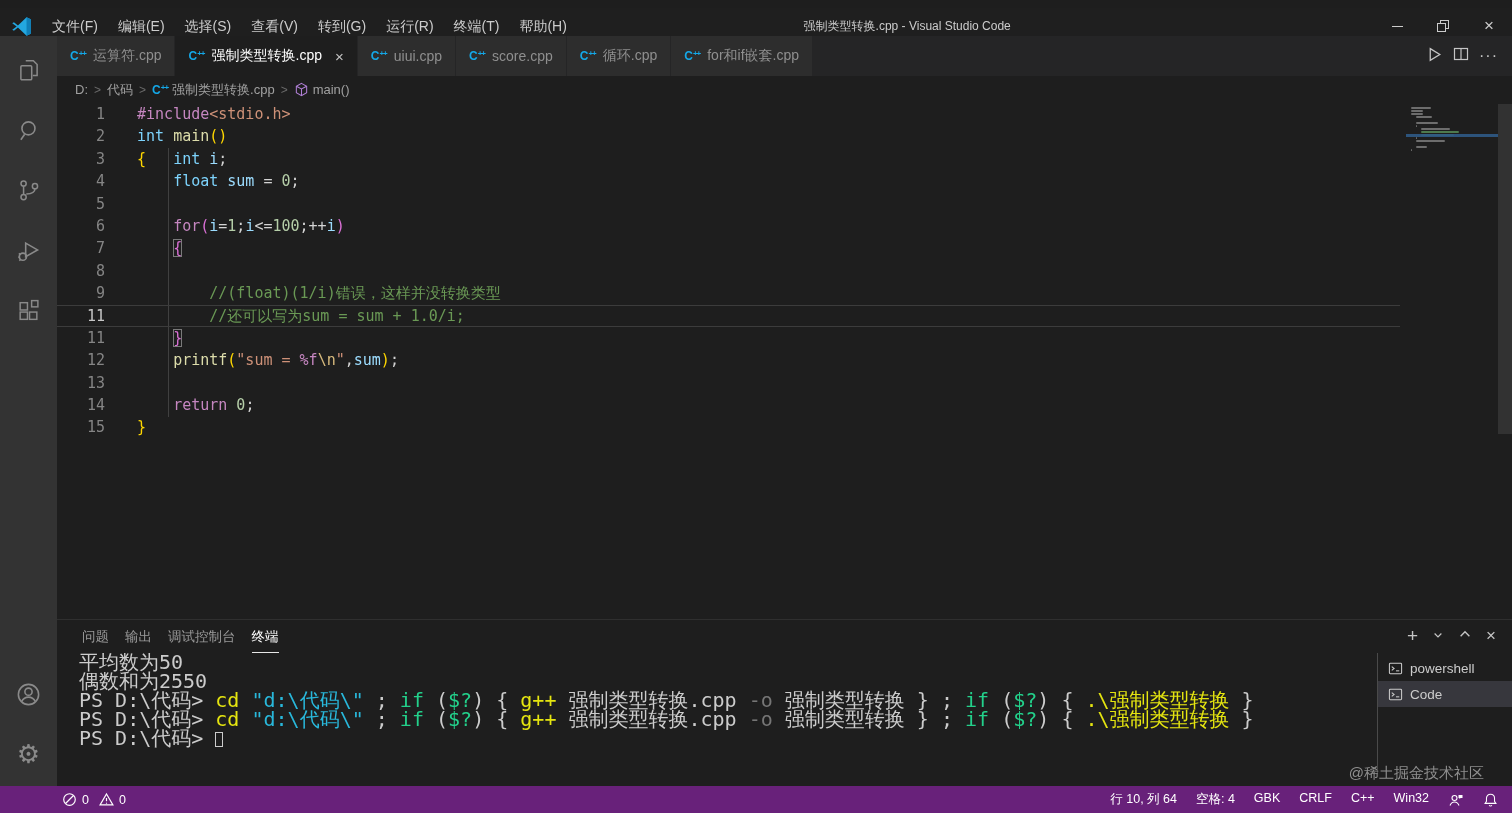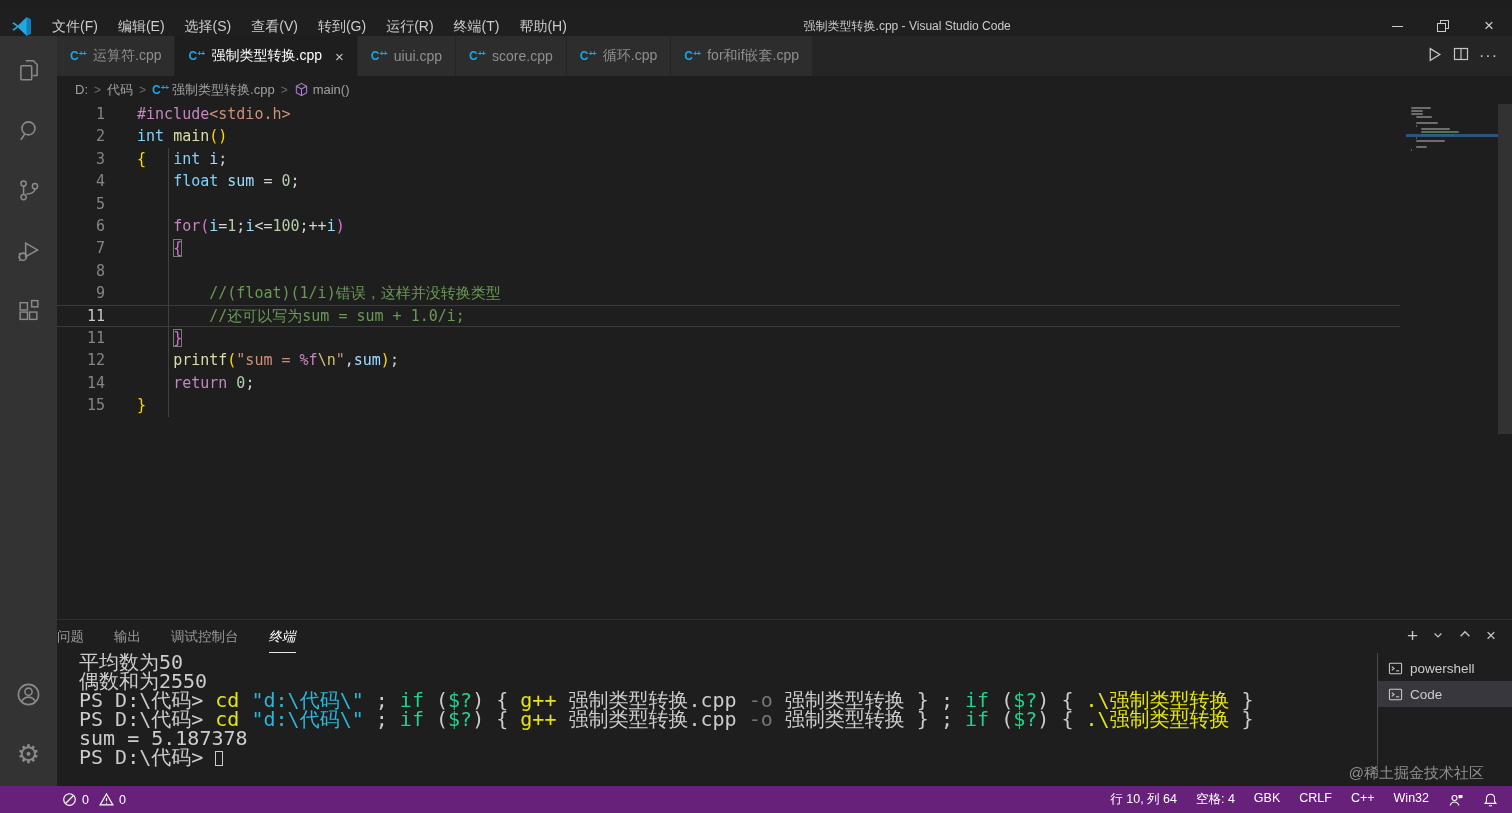--- a/index.html
+++ b/index.html
@@ -53,23 +53,23 @@
   .b1{color:#ffd700}.b2{color:#da70d6}.pun{color:#d4d4d4}.cm{color:#6a9955}
   .match{outline:1px solid #7a7a7a; outline-offset:-1px;}
   #indent-guide { position:absolute; left:111px; top:44.8px; height:268.8px; width:1px; background:#404040; }
   #minimap { position:absolute; top:0; right:14px; width:92px; padding:4px 0 0 5px; }
   .mm-line { height:2px; margin-bottom:1px; border-radius:1px; }
   #mm-band { position:absolute; left:0; right:0; height:3px; background:#2f5a86; opacity:.9; }
   #scrollbar-slider { position:absolute; right:0; top:1px; width:14px; height:330px; background:rgba(121,121,121,.22); }
 
   
   #panel { position:absolute; top:619px; left:57px; right:0; bottom:27px; background:#1e1e1e; border-top:1px solid #2f2f2f; }
-  #panel-tabs { display:flex; align-items:center; height:33px; gap:30px; }
+  #panel-tabs { display:flex; align-items:center; height:33px; padding-left:25px; gap:16px; }
   .ptab { font-size:13.5px; color:#9a9a9a; height:33px; line-height:33px; }
-  .ptab.active { color:#ffffff; border-bottom:1px solid #e7e7e7;font-style:italic; }
+  .ptab.active { color:#ffffff; border-bottom:1px solid #e7e7e7; }
   #panel-actions { position:absolute; top:5px; right:16px; display:flex; align-items:center; gap:14px; color:#c5c5c5; }
   #panel-plus { font-size:19px; font-weight:300; }
   #panel-close { font-size:17px; }
   #terminal { position:absolute; top:33px; left:22px; right:140px; bottom:0; overflow:hidden;
     font-family:"DejaVu Sans Mono","Liberation Mono",monospace; font-size:20px; }
   .trow { height:19px; line-height:19px; white-space:pre; color:#cccccc; }
   .t{color:#cccccc}.y{color:#e5e510}.c{color:#29b8db}.g{color:#23d18b}.dim{color:#767676}
   .term-cursor { display:inline-block; width:8px; height:15px; border:1px solid #cccccc; vertical-align:-2px; }
   #term-sidebar { position:absolute; top:33px; right:0; width:135px; bottom:12px; border-left:1px solid #4a4a4a; padding-top:2px; }
   .term-entry { display:flex; align-items:center; gap:7px; height:26px; padding-left:10px; color:#cccccc; font-size:13.5px; }
@@ -274,20 +274,24 @@
         <span class="gut">11</span>
         <span class="ctext"><span class="pun">        </span><span class="cm">//还可以写为sum = sum + 1.0/i;</span></span>
       </div>
       <div class="crow">
         <span class="gut">11</span>
         <span class="ctext"><span class="pun">    </span><span class="b2 match">}</span></span>
       </div>
       <div class="crow">
         <span class="gut">12</span>
         <span class="ctext"><span class="pun">    </span><span class="fn">printf</span><span class="b1">(</span><span class="str">"sum = </span><span class="fmt">%f</span><span class="esc">\n</span><span class="str">"</span><span class="pun">,</span><span class="var">sum</span><span class="b1">)</span><span class="pun">;</span></span>
+      </div>
+      <div class="crow">
+        <span class="gut">13</span>
+        <span class="ctext"></span>
       </div>
       <div class="crow">
         <span class="gut">14</span>
         <span class="ctext"><span class="pun">    </span><span class="ctrl">return</span><span class="pun"> </span><span class="num">0</span><span class="pun">;</span></span>
       </div>
       <div class="crow">
         <span class="gut">15</span>
         <span class="ctext"><span class="b1">}</span></span>
       </div>
     </div>
@@ -331,21 +335,20 @@
           <path d="M3 10.5 8 5.5l5 5"></path>
         </svg>
     </span>
     <span id="panel-close">×</span>
   </div>
   <div id="terminal">
       <div class="trow"><span class="t">平均数为50</span></div>
       <div class="trow"><span class="t">偶数和为2550</span></div>
       <div class="trow"><span class="t">PS D:\代码&gt; </span><span class="y">cd</span><span class="t"> </span><span class="c">"d:\代码\"</span><span class="t"> ; </span><span class="g">if</span><span class="t"> (</span><span class="g">$?</span><span class="t">) { </span><span class="y">g++</span><span class="t"> 强制类型转换.cpp </span><span class="dim">-o</span><span class="t"> 强制类型转换 } ; </span><span class="g">if</span><span class="t"> (</span><span class="g">$?</span><span class="t">) { </span><span class="y">.\强制类型转换</span><span class="t"> }</span></div>
       <div class="trow"><span class="t">PS D:\代码&gt; </span><span class="y">cd</span><span class="t"> </span><span class="c">"d:\代码\"</span><span class="t"> ; </span><span class="g">if</span><span class="t"> (</span><span class="g">$?</span><span class="t">) { </span><span class="y">g++</span><span class="t"> 强制类型转换.cpp </span><span class="dim">-o</span><span class="t"> 强制类型转换 } ; </span><span class="g">if</span><span class="t"> (</span><span class="g">$?</span><span class="t">) { </span><span class="y">.\强制类型转换</span><span class="t"> }</span></div>
-      <div class="trow"><span class="t">sum = 5.187378</span></div>
       <div class="trow"><span class="t">PS D:\代码&gt; </span><span class="term-cursor"></span></div>
     </div>
   <div id="term-sidebar">
       <div class="term-entry">
         <span>
           <svg width="15" height="15" viewBox="0 0 16 16" fill="none" stroke="#cccccc" stroke-width="1.1" style="display:block">
             <rect x="1.5" y="2.5" width="13" height="11" rx="1"></rect>
             <path d="M4 6l2.5 2L4 10"></path>
             <path d="M8.5 10.5H12"></path>
           </svg>

